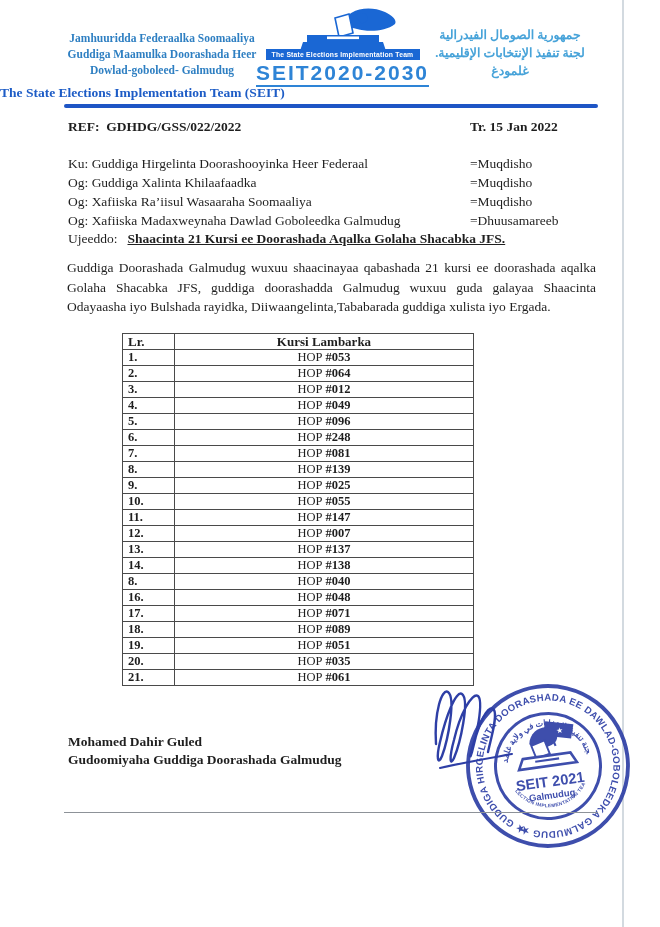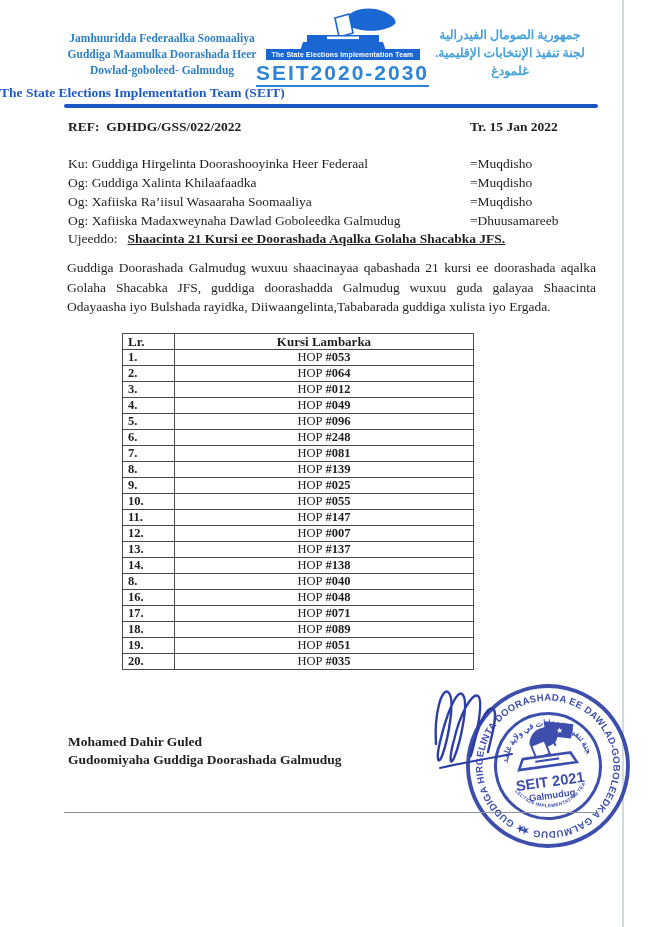--- a/index.html
+++ b/index.html
@@ -237,20 +237,24 @@
         <tr>
           <td class="lr">19.</td>
           <td class="seat"><span class="lbl">HOP</span><span class="num">#051</span></td>
         </tr>
 
         <tr>
           <td class="lr">20.</td>
           <td class="seat"><span class="lbl">HOP</span><span class="num">#035</span></td>
         </tr>
 
+        <tr>
+          <td class="lr">21.</td>
+          <td class="seat"><span class="lbl">HOP</span><span class="num">#061</span></td>
+        </tr>
       </tbody>
   </table>
 
   <div class="sig">
     <div>Mohamed Dahir Guled</div>
     <div>Gudoomiyaha Guddiga Doorashada Galmudug</div>
   </div>
 
   <svg class="scrawl" width="130" height="115" viewBox="0 0 130 115">
     <path d="M10,74 C8,42 16,18 22,22 C30,28 22,70 16,86 C12,96 10,88 14,72 C20,46 30,20 36,24 C44,30 34,74 28,88 C24,97 23,88 28,70 C34,44 46,22 52,26 C58,31 50,68 46,82 C43,92 44,84 50,66 C56,46 64,34 68,40 C72,46 64,72 62,82" stroke="var(--stamp_blue)" fill="none" stroke-width="2.4" stroke-linecap="round"></path>

